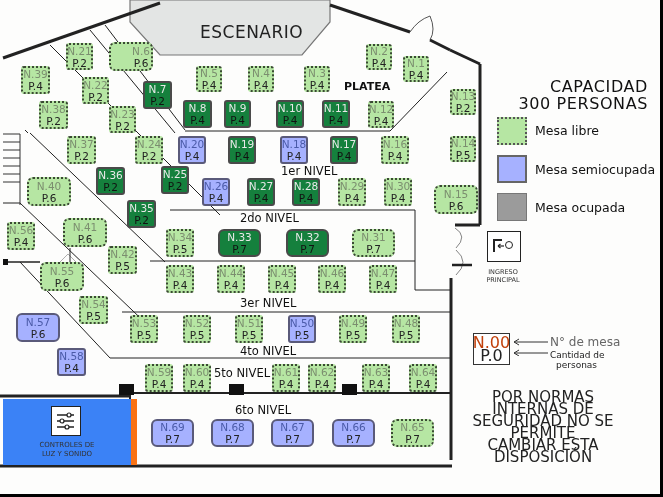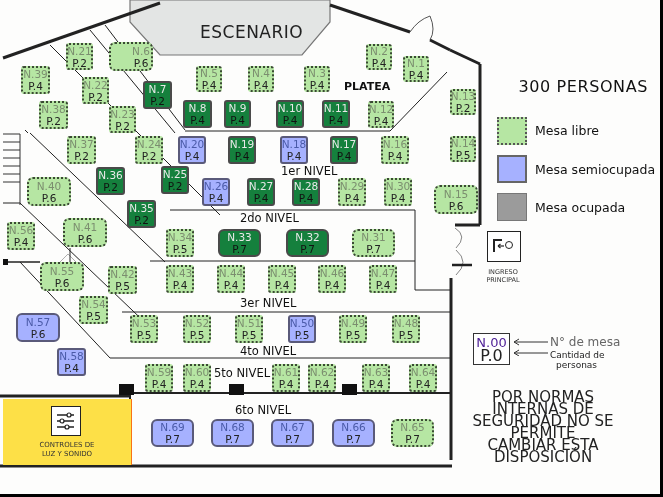--- a/index.html
+++ b/index.html
@@ -17,26 +17,26 @@
   .t.ocup .p{color:#111;}
   .t.big{border-radius:6px;}
   .lbl{position:absolute;font-size:11.5px;color:#111;white-space:nowrap;}
   .stage-text{position:absolute;left:200px;top:22px;font-size:17px;color:#222;letter-spacing:0.5px;}
   .cap{position:absolute;right:12px;top:78px;text-align:right;font-size:16px;line-height:17px;color:#111;letter-spacing:0.6px;}
   .leg-sw{position:absolute;width:30px;height:28px;box-sizing:border-box;}
   .leg-tx{position:absolute;font-size:12.5px;color:#111;}
   .ingreso-box{position:absolute;left:487px;top:231px;width:34px;height:31px;border:1.5px solid #222;box-sizing:border-box;background:#fff;}
   .ingreso-tx{position:absolute;left:470px;top:268px;width:66px;text-align:center;font-size:6.5px;line-height:8px;color:#333;}
   .key-box{position:absolute;left:473px;top:333px;width:37px;height:32px;border:1px solid #333;box-sizing:border-box;display:flex;flex-direction:column;align-items:center;justify-content:center;line-height:13px;background:#fff;}
-  .key-n{font-size:13px;color:#4c1d95;}
+  .key-n{font-size:16px;color:#c2410c;}
   .key-p{font-size:16px;color:#222;}
   .key-l1{position:absolute;left:550px;top:335px;font-size:12px;color:#666;}
   .key-l2{position:absolute;left:550px;top:350px;font-size:9px;line-height:10px;color:#222;}
   .rule{position:absolute;left:470px;top:391px;width:146px;text-align:center;font-size:15px;line-height:12px;color:#222;}
-  .ctrl{position:absolute;left:3px;top:399px;width:128px;height:66px;background:#fde047;border-right:1px solid #f97316;}
+  .ctrl{position:absolute;left:3px;top:399px;width:128px;height:66px;background:#3b82f6;border-right:6px solid #f97316;}
   .ctrl-icon{position:absolute;left:48px;top:7px;width:30px;height:30px;background:#fff;border:1.5px solid #222;box-sizing:border-box;}
   .ctrl-tx{position:absolute;left:0;top:42px;width:128px;text-align:center;font-size:7px;line-height:9px;color:#333;}
 </style>
 </head>
 <body>
 
 <div id="sheet">
 
   <svg class="walls" width="660" height="494">
 
@@ -269,21 +269,21 @@
         <span class="p">P.4</span>
       </div>
       <div class="t libre big" style="left: 27px; top: 177px; width: 44px; height: 29px;">
         <span class="n">N.40</span>
         <span class="p">P.6</span>
       </div>
       <div class="t libre big" style="left: 63px; top: 218px; width: 44px; height: 29px;">
         <span class="n">N.41</span>
         <span class="p">P.6</span>
       </div>
-      <div class="t libre" style="left: 108px; top: 266px; width: 29px; height: 28px;">
+      <div class="t libre" style="left: 108px; top: 246px; width: 29px; height: 28px;">
         <span class="n">N.42</span>
         <span class="p">P.5</span>
       </div>
       <div class="t libre" style="left: 166px; top: 265px; width: 28px; height: 28px;">
         <span class="n">N.43</span>
         <span class="p">P.4</span>
       </div>
       <div class="t libre" style="left: 217px; top: 265px; width: 28px; height: 28px;">
         <span class="n">N.44</span>
         <span class="p">P.4</span>
@@ -384,20 +384,21 @@
         <span class="n">N.68</span>
         <span class="p">P.7</span>
       </div>
       <div class="t semi big" style="left: 151px; top: 419px; width: 43px; height: 28px;">
         <span class="n">N.69</span>
         <span class="p">P.7</span>
       </div>
     </div>
 
   <div class="cap">
+    <div>CAPACIDAD</div>
     <div>300 PERSONAS</div>
   </div>
 
   <div>
     <div class="leg-sw" style="left:497px;top:117px;background:#b6e6a3;border:2px dotted #555;"></div>
     <div class="leg-tx" style="left:535px;top:123px;">Mesa libre</div>
     <div class="leg-sw" style="left:497px;top:155px;background:#a6b1ff;border:2px solid #666;"></div>
     <div class="leg-tx" style="left:535px;top:162px;">Mesa semiocupada</div>
     <div class="leg-sw" style="left:497px;top:193px;background:#9b9b9b;border:1px solid #777;"></div>
     <div class="leg-tx" style="left:535px;top:200px;">Mesa ocupada</div>

